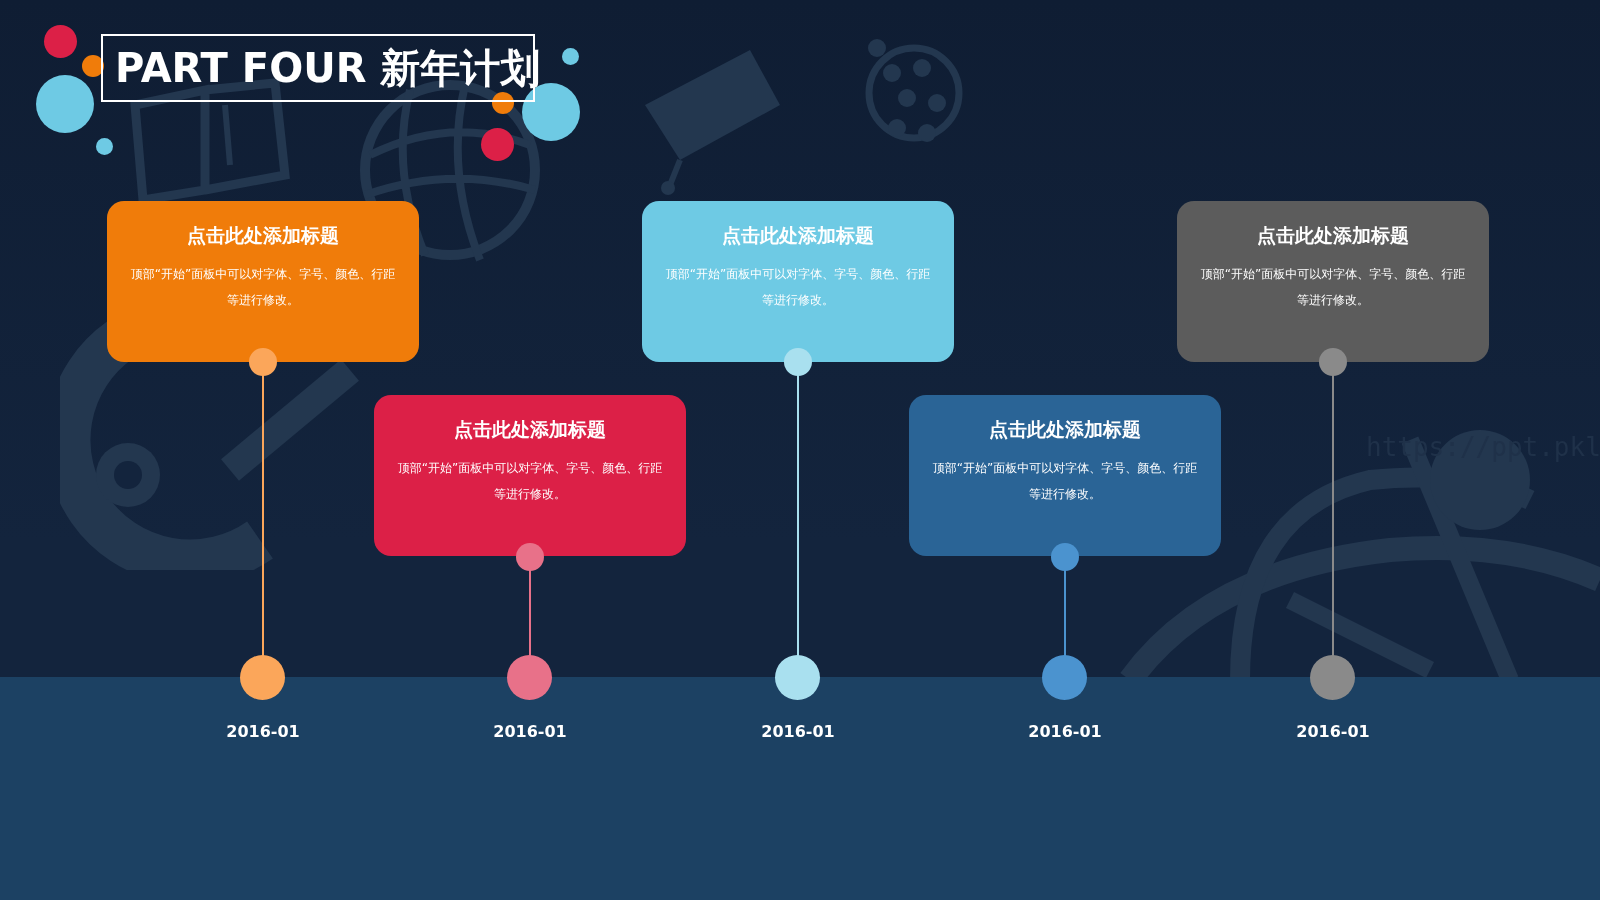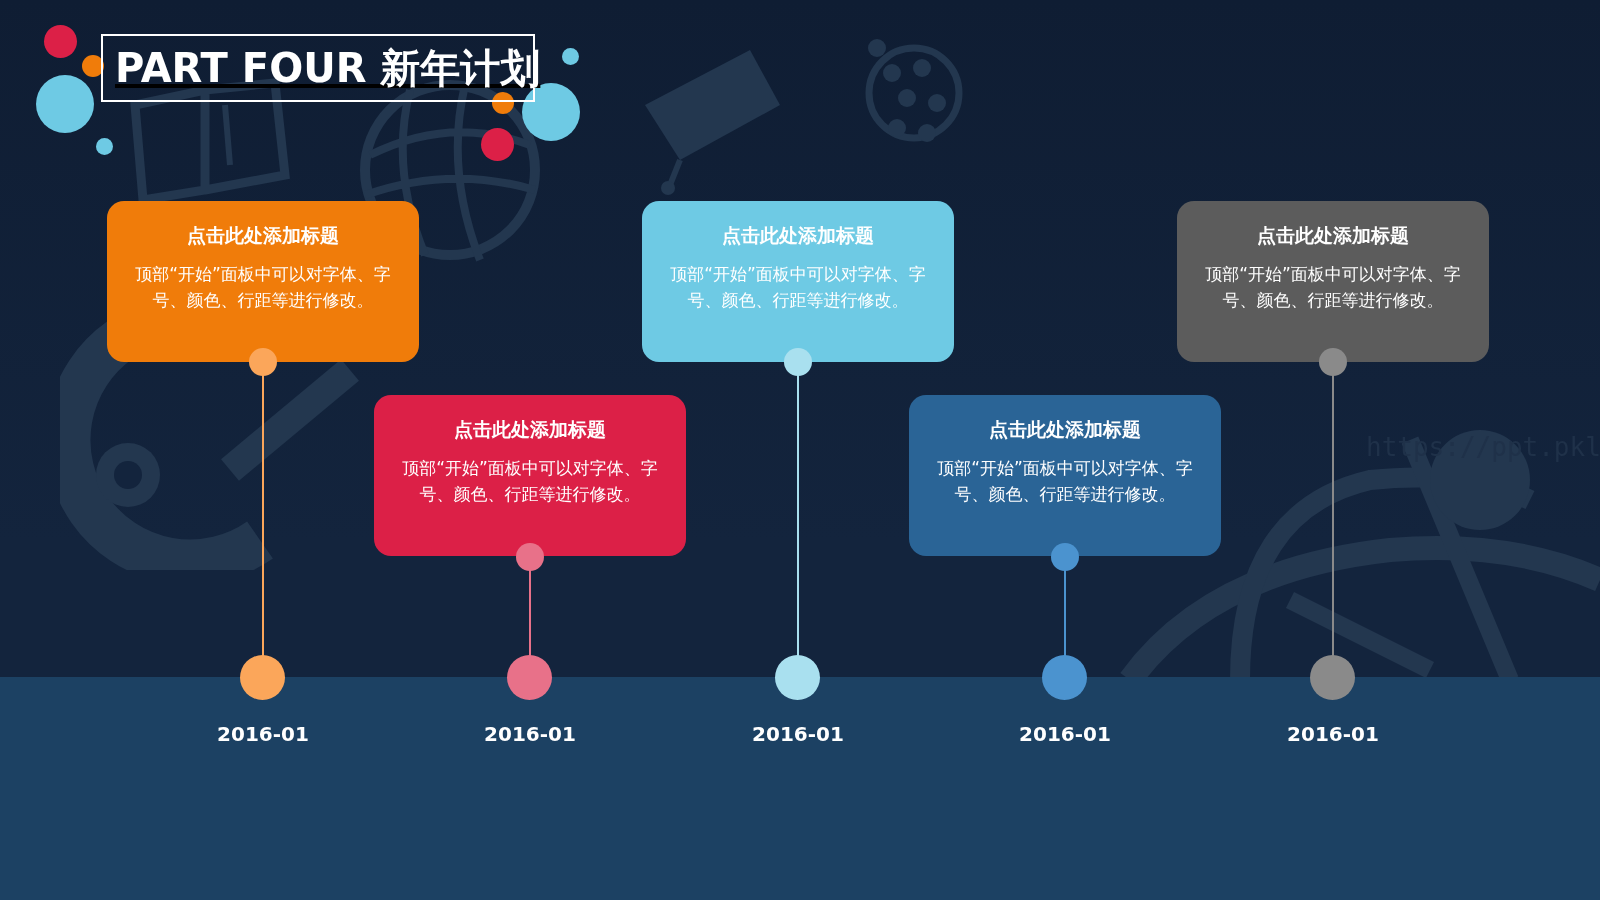--- a/index.html
+++ b/index.html
@@ -1,29 +1,29 @@
 <!DOCTYPE html>
 <html><head>
 <meta charset="utf-8">
 <style>
   html,body{margin:0;padding:0;}
   body{width:1600px;height:900px;overflow:hidden;background:#11213a;font-family:"DejaVu Sans","Liberation Sans",sans-serif;position:relative;}
   .slide{position:absolute;left:0;top:0;width:1600px;height:900px;background:linear-gradient(180deg,#0f1d33 0%,#13243d 60%,#13243d 100%);overflow:hidden;}
   .band{position:absolute;left:0;top:677px;width:1600px;height:223px;background:#1c4163;}
   .bgicon{position:absolute;opacity:1;}
-  .title-box{position:absolute;left:101px;top:34px;width:434px;height:68px;border:2px solid #fff;box-sizing:border-box;display:flex;align-items:center;padding-left:12px;text-decoration:underline;}
+  .title-box{position:absolute;left:101px;top:34px;width:434px;height:68px;border:2px solid #fff;box-sizing:border-box;display:flex;align-items:center;padding-left:12px;}
   .title-box span{color:#fff;font-weight:bold;font-size:40px;letter-spacing:0px;white-space:nowrap;}
   .dot{position:absolute;border-radius:50%;}
   .card{position:absolute;width:312px;height:161px;border-radius:17px;color:#fff;text-align:center;box-sizing:border-box;padding-top:22px;}
   .card .ctitle{font-weight:bold;font-size:19px;margin-bottom:12px;}
-  .card .cbody{font-size:17px;line-height:26px;padding:0 22px;}
+  .card .cbody{font-size:12px;line-height:26px;padding:0 22px;}
   .stem{position:absolute;width:2px;}
   .knob{position:absolute;width:28px;height:28px;border-radius:50%;}
   .node{position:absolute;width:45px;height:45px;border-radius:50%;}
-  .date{position:absolute;width:160px;text-align:center;color:#fff;font-weight:bold;font-size:20px;}
+  .date{position:absolute;width:160px;text-align:center;color:#fff;font-weight:bold;font-size:16px;}
   .watermark{position:absolute;left:1366px;top:432px;color:#1f3149;font-family:"DejaVu Sans Mono","Liberation Mono",monospace;font-size:26px;white-space:nowrap;}
 </style>
 </head>
 <body>
 
 <div class="slide">
 
   <svg class="bgicon" style="left:125px;top:75px;" width="170" height="130" viewBox="0 0 170 130">
     <path d="M10 30 L80 15 L80 115 L18 125 Z M80 15 L150 8 L160 100 L80 115" fill="none" stroke="#23374f" stroke-width="9"></path>
     <line x1="100" y1="30" x2="105" y2="90" stroke="#23374f" stroke-width="6"></line>

